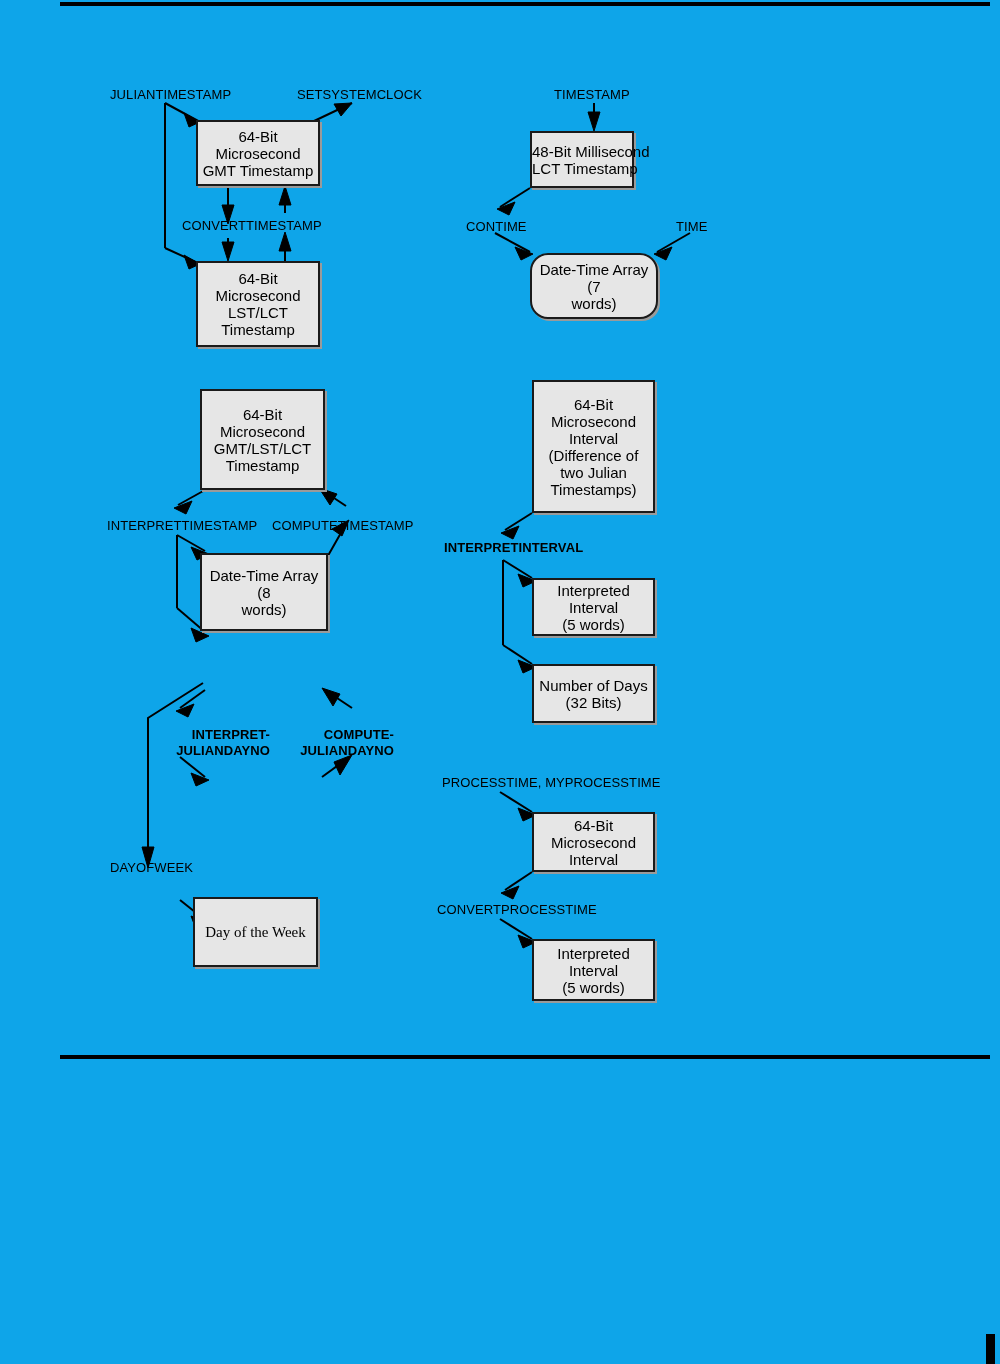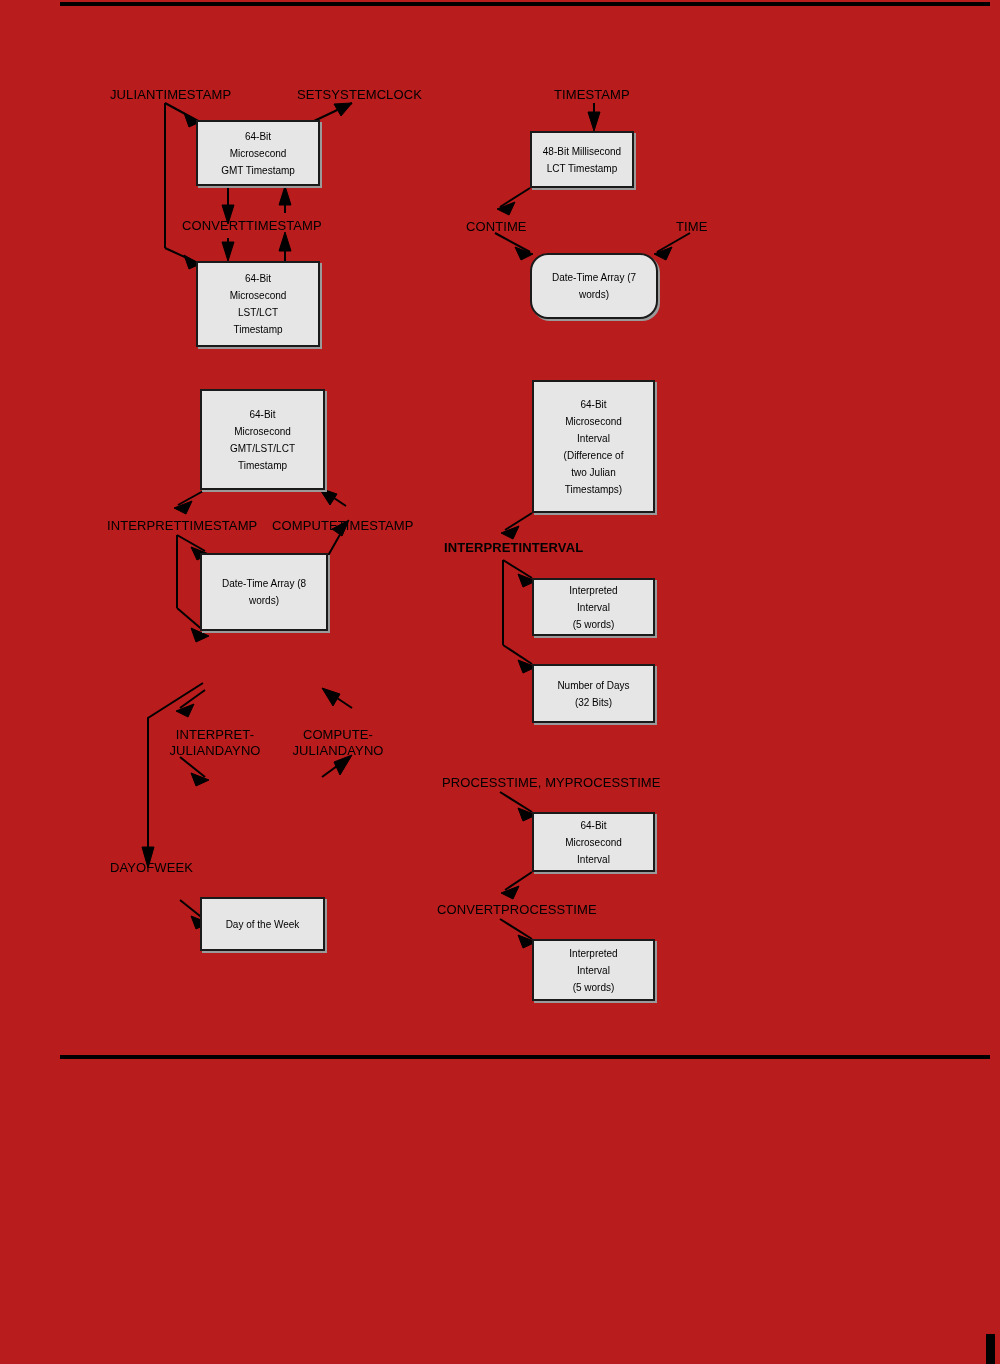--- a/index.html
+++ b/index.html
@@ -5,21 +5,21 @@
 <style>
   html,body{margin:0;padding:0;background:#ffffff;}
   body{
     font-family:"Liberation Sans","DejaVu Sans",sans-serif;
     -webkit-font-smoothing:none;
   }
   #page{
     position:relative;
     width:1000px;
     height:1364px;
-    background:#b91c1c;
+    background:#0ea5e9;
     overflow:hidden;
   }
   
   .rule{
     position:absolute;
     background:#000000;
     height:4px;
   }
   .corner-mark{
     position:absolute;
@@ -29,21 +29,21 @@
   .node{
     position:absolute;
     box-sizing:border-box;
     background:#e6e6e6;
     border:2px solid #1a1a1a;
     box-shadow:2px 2px 0 0 #9a9a9a;
     display:flex;
     align-items:center;
     justify-content:center;
     text-align:center;
-    font-size:10px;
+    font-size:15px;
     line-height:17px;
     color:#000000;
     white-space:nowrap;
   }
   .node .node-text{
     display:block;
     width:100%;
     text-align:center;
   }
   .node.clip{
@@ -55,21 +55,21 @@
   }
   
   .label{
     position:absolute;
     font-size:13px;
     line-height:15px;
     color:#000000;
     white-space:nowrap;
     letter-spacing:0.1px;
   }
-  .label.two-line{white-space:normal;text-align:center;line-height:16px;}
+  .label.two-line{white-space:normal;text-align:right;line-height:16px;font-weight:bold;}
   
   svg.links{
     position:absolute;
     left:0;top:0;
     width:1000px;height:1364px;
     pointer-events:none;
   }
   svg.links line, svg.links path, svg.links polyline{
     stroke:#000000;
     stroke-width:2;
@@ -242,21 +242,21 @@
     <span>JULIANDAYNO</span>
   </div>
   <div class="label two-line" style="left:282px;top:727px;width:112px;">
     <span>COMPUTE-</span><br>
     <span>JULIANDAYNO</span>
   </div>
 
 
   <div class="label" style="left:110px;top:860px;">DAYOFWEEK</div>
 
-  <div class="node" style="left:200px;top:897px;width:125px;height:54px;">
+  <div class="node" style="left:193px;top:897px;width:125px;height:70px;font-family:Liberation Serif, serif;">
     <span class="node-text">Day of the Week</span>
   </div>
 
   <div class="node" style="left:532px;top:380px;width:123px;height:133px;">
     <span class="node-text">
       <span>64-Bit</span><br>
       <span>Microsecond</span><br>
       <span>Interval</span><br>
       <span>(Difference of</span><br>
       <span>two Julian</span><br>

